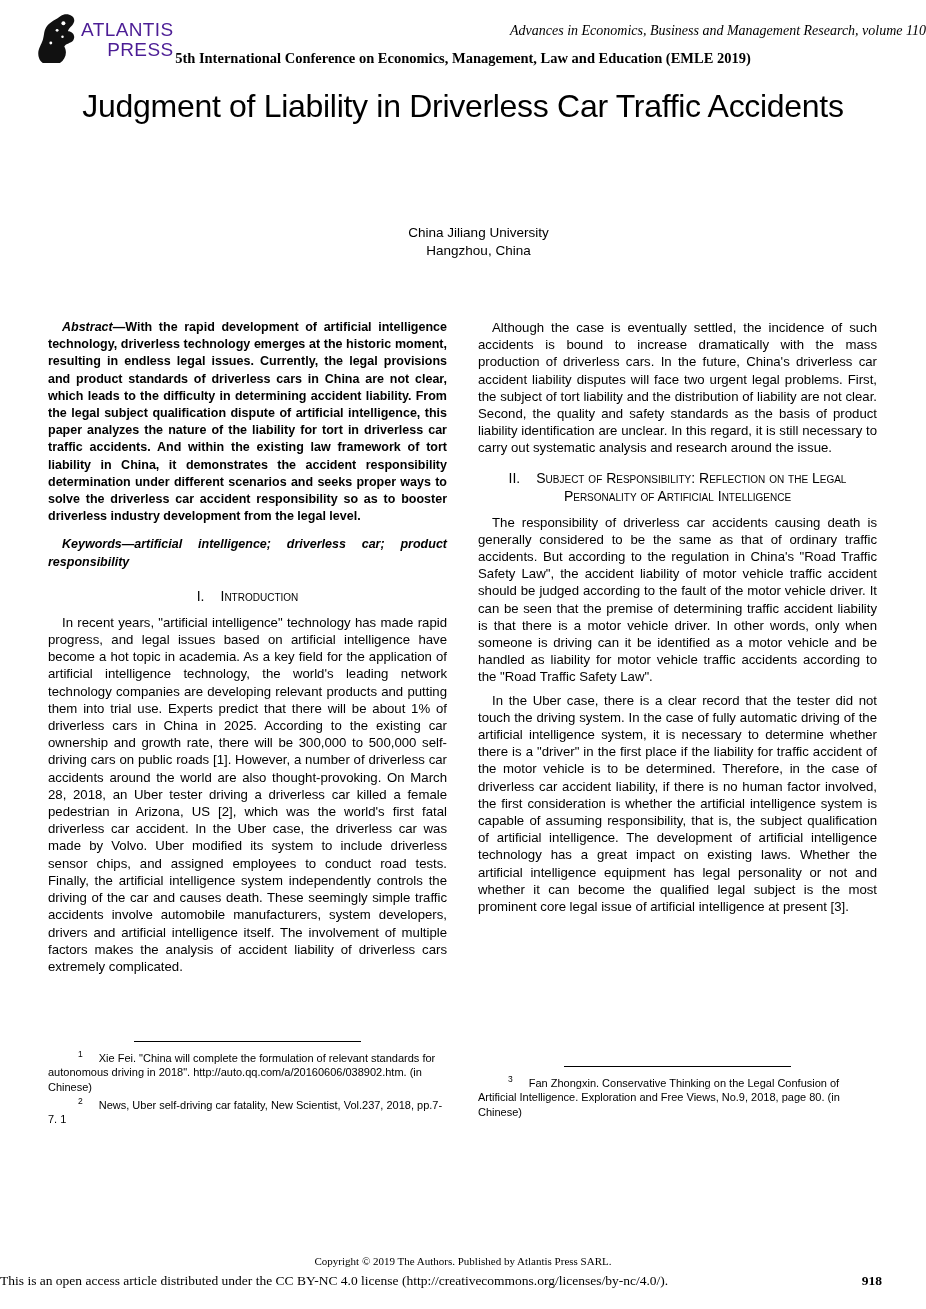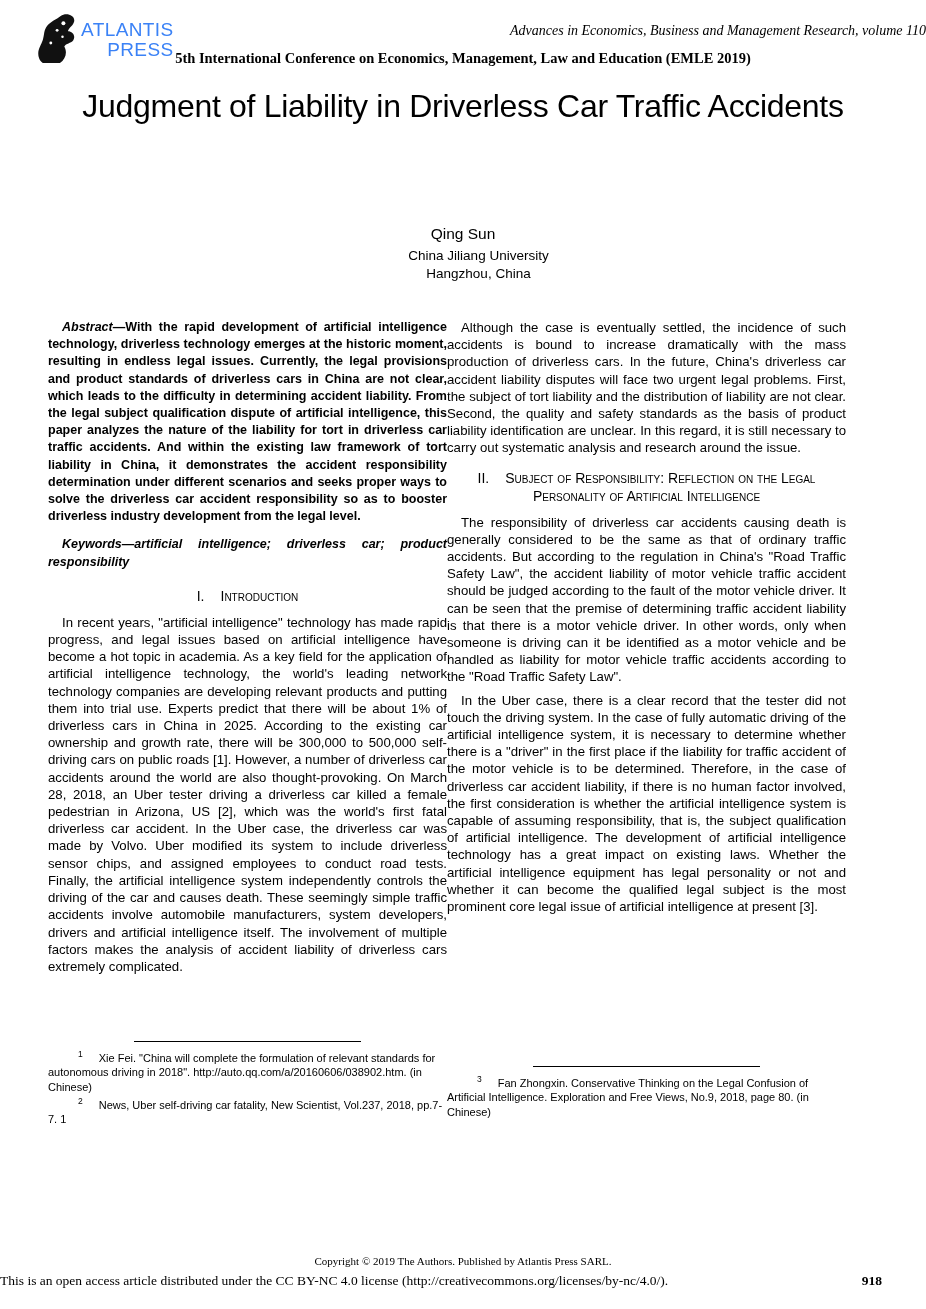--- a/index.html
+++ b/index.html
@@ -4,33 +4,33 @@
 <style>
   html,body{margin:0;padding:0;background:#ffffff;}
   .page{
     position:relative;width:926px;height:1309px;background:#ffffff;
     font-family:"Liberation Sans",sans-serif;color:#000;overflow:hidden;
   }
   
   .logo{position:absolute;left:31px;top:13px;display:flex;align-items:flex-start;gap:5px;}
   .logo svg{width:45px;height:50px;display:block;}
   .logo-text{display:flex;flex-direction:column;align-items:flex-end;margin-top:7px;
-    font-size:19px;line-height:20px;letter-spacing:.4px;color:#3b82f6;}
+    font-size:19px;line-height:20px;letter-spacing:.4px;color:#4c1d95;}
   .journal-line{position:absolute;top:23px;left:0;width:100%;text-align:right;
     font-family:Liberation Serif, serif;font-style:italic;font-size:14px;}
   .conference-line{position:absolute;top:50px;left:0;width:100%;text-align:center;
     font-family:"Liberation Serif",serif;font-weight:bold;font-size:14.5px;}
   
   .paper-title{position:absolute;top:84px;left:62px;width:802px;text-align:center;
     font-size:32px;line-height:45px;font-weight:400;letter-spacing:-.3px;}
   .author-block{position:absolute;top:224px;left:0;width:100%;text-align:center;}
   .author-name{font-size:15.5px;line-height:20px;margin-bottom:3px;}
   .author-affiliation,.author-location{font-size:13.5px;line-height:18px;padding-left:31px;}
   
-  .columns{position:absolute;left:48px;top:319px;width:830px;display:flex;}
+  .columns{position:absolute;left:48px;top:319px;width:830px;display:flex;gap:31px;}
   .col{position:relative;width:399px;height:870px;text-align:justify;
     font-size:13.2px;line-height:17.2px;}
   .col p{margin:0 0 6px 0;text-indent:14px;}
   .abstract-par{font-weight:bold;font-size:12.5px;line-height:17.2px;margin-bottom:11px !important;}
   .abstract-label{font-style:italic;}
   .keywords-par{font-weight:bold;font-style:italic;font-size:12.5px;line-height:17.2px;margin-bottom:16px !important;}
   .sec-heading{text-align:center;text-indent:0;font-variant:small-caps;font-size:14px;
     line-height:18px;margin:12px 6px 9px 6px;}
   .sec-num{margin-right:16px;margin-top:48px;}
   
@@ -66,21 +66,20 @@
     <span class="logo-text">
       <span>ATLANTIS</span>
       <span>PRESS</span>
     </span>
   </div>
   <div class="journal-line">Advances in Economics, Business and Management Research, volume 110</div>
   <div class="conference-line">5th International Conference on Economics, Management, Law and Education (EMLE 2019)</div>
 
   <div class="paper-title">Judgment of Liability in Driverless Car Traffic Accidents</div>
   <div class="author-block">
-    <div class="author-name">Qing Sun</div>
     <div class="author-affiliation">China Jiliang University</div>
     <div class="author-location">Hangzhou, China</div>
   </div>
 
   <div class="columns">
 
     <div class="col">
       <p class="abstract-par"><span class="abstract-label">Abstract</span><span>—With the rapid development of artificial intelligence technology, driverless technology emerges at the historic moment, resulting in endless legal issues. Currently, the legal provisions and product standards of driverless cars in China are not clear, which leads to the difficulty in determining accident liability. From the legal subject qualification dispute of artificial intelligence, this paper analyzes the nature of the liability for tort in driverless car traffic accidents. And within the existing law framework of tort liability in China, it demonstrates the accident responsibility determination under different scenarios and seeks proper ways to solve the driverless car accident responsibility so as to booster driverless industry development from the legal level.</span></p>
       <p class="keywords-par"><span>Keywords</span><span>—artificial intelligence; driverless car; product responsibility</span></p>
       <div class="sec-heading"><span class="sec-num">I.</span><span>Introduction</span></div>

